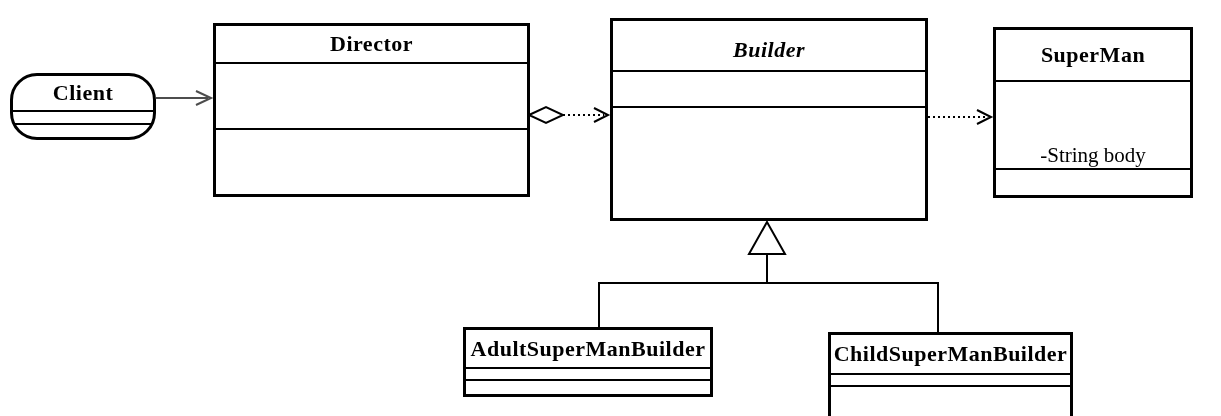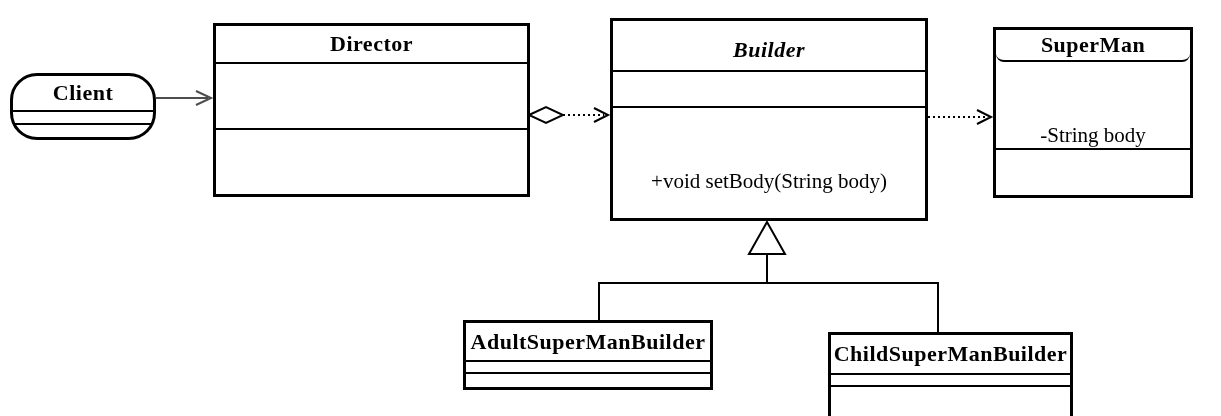--- a/index.html
+++ b/index.html
@@ -98,41 +98,35 @@
       <div class="line">+SuperMan getAdultSuperMan()</div>
       
     </div>
   </div>
 
   <div class="uml" style="left:610px; top:18px; width:318px; height:203px;">
     <div class="name italic" style="height:42px;margin-top:9px;">Builder</div>
     <div class="members" style="height:36px;">
       
     </div>
-    <div class="members last">
-      <div class="line">+void setBody(String body)</div>
-      
-      
-      
-    </div>
   </div>
 
   <div class="uml" style="left:993px; top:27px; width:200px; height:171px;">
-    <div class="name" style="height:32px;border-radius:8px;">SuperMan</div>
+    <div class="name" style="height:52px;">SuperMan</div>
     <div class="members" style="height:88px;">
       <div class="line">-String body</div>
       
       
     </div>
     <div class="members last">
       
     </div>
   </div>
 
-  <div class="uml" style="left:463px; top:320px; width:250px; height:70px;">
+  <div class="uml" style="left:463px; top:327px; width:250px; height:70px;">
     <div class="name" style="height:39px;">AdultSuperManBuilder</div>
     <div class="empty-row" style="height:12px;"></div>
     <div class="empty-row last"></div>
   </div>
 
   <div class="uml" style="left:828px; top:332px; width:245px; height:89px;">
     <div class="name" style="height:40px;">ChildSuperManBuilder</div>
     <div class="empty-row" style="height:12px;"></div>
     <div class="empty-row last"></div>
   </div>

